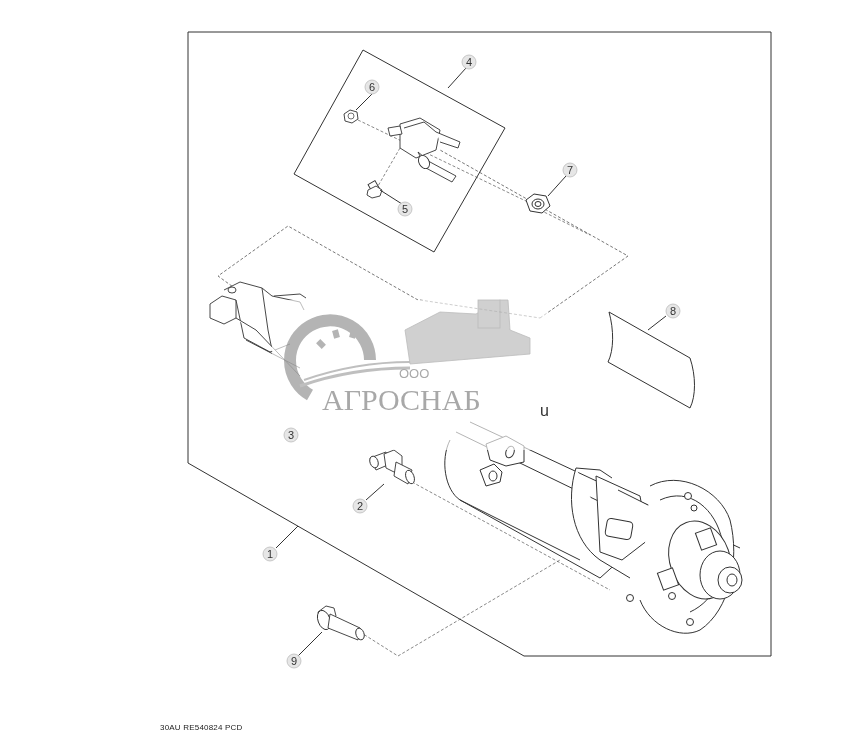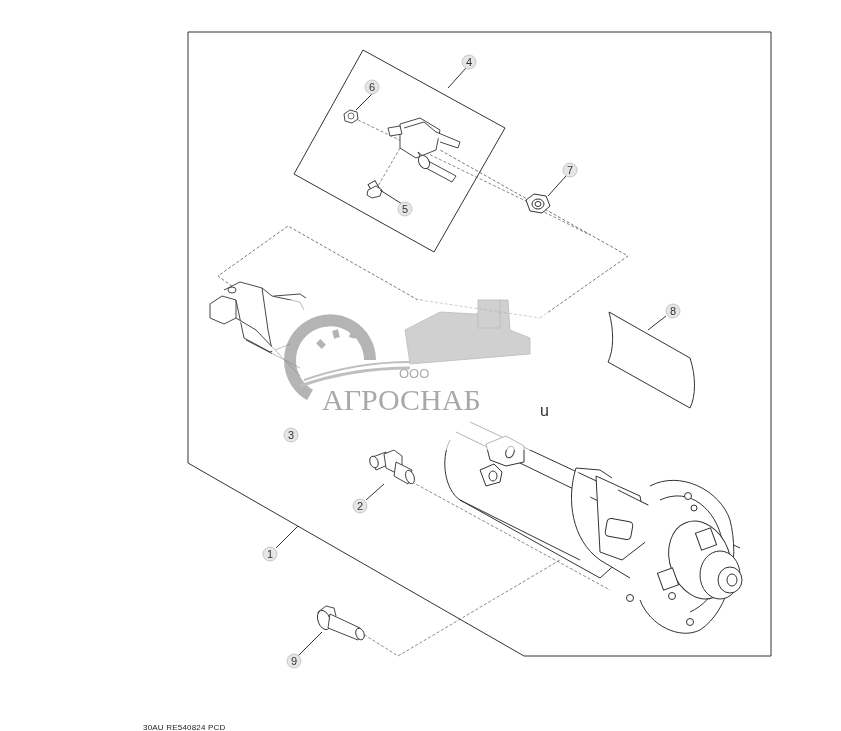--- a/index.html
+++ b/index.html
@@ -1,20 +1,20 @@
 <!DOCTYPE html>
 <html><head>
 <meta charset="utf-8">
 <style>
   html,body{margin:0;padding:0;background:#ffffff;}
   body{width:841px;height:731px;position:relative;overflow:hidden;font-family:"Liberation Sans",sans-serif;}
   svg{position:absolute;left:0;top:0;}
   .callout{fill:#e6e6e6;stroke:#bdbdbd;stroke-width:0.8;}
   .callnum{font-family:"Liberation Sans",sans-serif;font-size:11px;fill:#333;text-anchor:middle;}
-  .footer{position:absolute;left:143px;top:723px;font-size:8px;color:#222;letter-spacing:0.2px;font-family:"Liberation Sans",sans-serif;}
+  .footer{position:absolute;left:160px;top:723px;font-size:8px;color:#222;letter-spacing:0.2px;font-family:"Liberation Sans",sans-serif;}
   .wm-text{font-family:"Liberation Serif",serif;font-size:30px;fill:#9a9a9a;}
   .wm-small{font-family:"Liberation Sans",sans-serif;font-size:13px;fill:#9a9a9a;}
 </style>
 </head>
 <body>
 
 <svg width="841" height="731" viewBox="0 0 841 731">
 
   <polygon points="188,32 771,32 771,656 524,656 188,463" fill="none" stroke="#333" stroke-width="1"></polygon>
 

